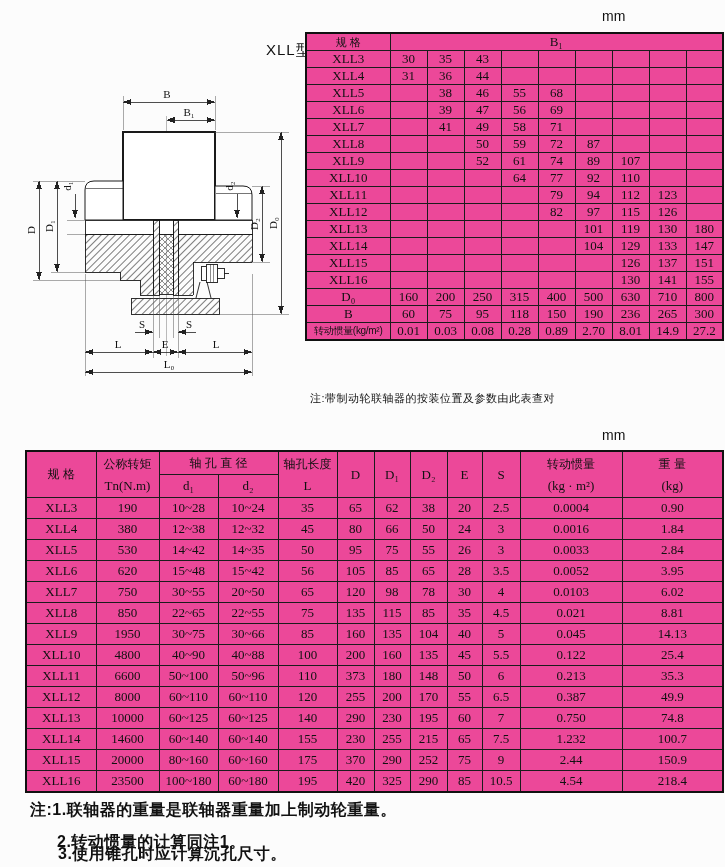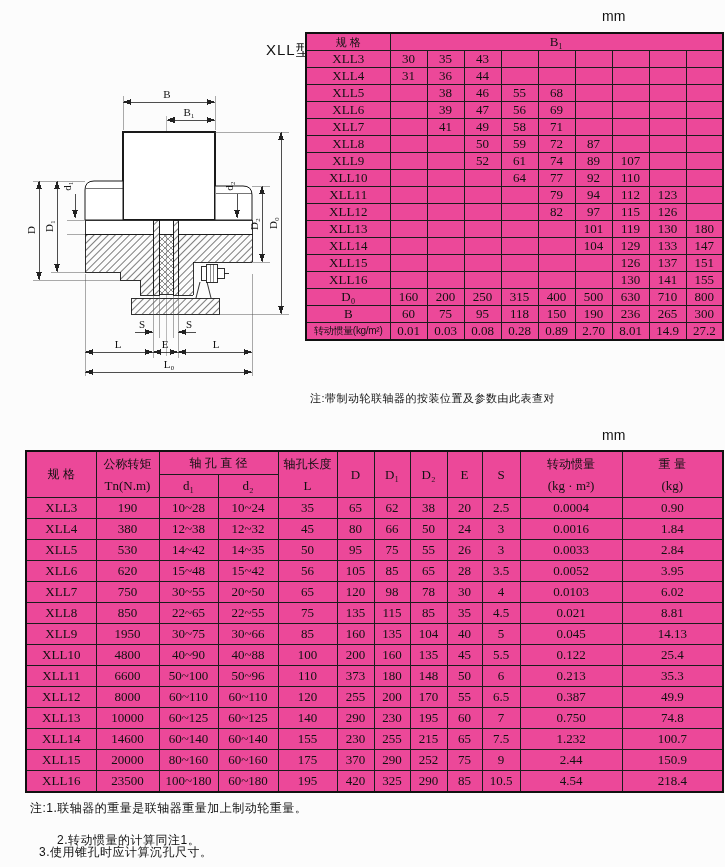--- a/index.html
+++ b/index.html
@@ -25,21 +25,21 @@
   #table1 .zh-small { font-size:10px; letter-spacing:-0.3px; }
 
   #table2 { left:25px; top:450px; width:697px; border:2px solid #111; }
   #table2 thead th { height:22px; font:12px "Liberation Sans","DejaVu Sans",sans-serif; }
   #table2 thead .serif, #table2 tbody td { font-family:"Liberation Serif","DejaVu Serif",serif; }
   #table2 thead .hdr2 div { line-height:22px; height:22px; }
   #table2 tbody td { height:20px; font-size:13px; }
   #table2 .serif { font-size:13px; }
 
   .note1 { left:310px; top:391px; font-size:11px; letter-spacing:0.5px; }
-  .footnote { font-size:12px; letter-spacing:0.5px; }
+  .footnote { font-size:16px; letter-spacing:0.5px;font-weight:bold; }
 
   
   svg text { font:11px "Liberation Serif","DejaVu Serif",serif; fill:#111; }
   svg { shape-rendering:crispEdges; }
   svg .smooth { shape-rendering:auto; }
 </style>
 </head>
 <body>
 
 <div class="page">
@@ -631,15 +631,15 @@
           <td>85</td>
           <td>10.5</td>
           <td>4.54</td>
           <td>218.4</td>
         </tr>
       </tbody>
   </table>
 
   <div class="abs footnote" style="left:30px; top:800px;">注:1.联轴器的重量是联轴器重量加上制动轮重量。</div>
   <div class="abs footnote" style="left:57px; top:832px;">2.转动惯量的计算同注1。</div>
-  <div class="abs footnote" style="left:39px; top:844px;">3.使用锥孔时应计算沉孔尺寸。</div>
+  <div class="abs footnote" style="left:58px; top:844px;">3.使用锥孔时应计算沉孔尺寸。</div>
 
 </div>
 
 </body></html>

